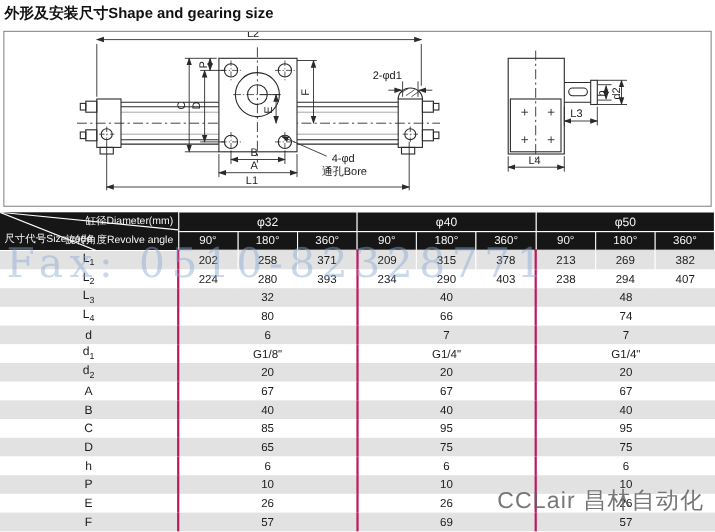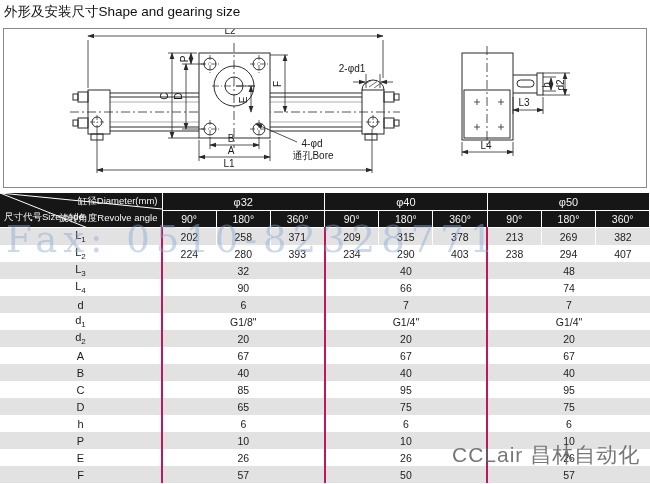--- a/index.html
+++ b/index.html
@@ -1,18 +1,18 @@
 <!DOCTYPE html>
 <html><head>
 <meta charset="utf-8">
 <style>
   html,body{margin:0;padding:0;background:#fff;}
   #page{position:relative;width:650px;height:484px;background:#fff;overflow:hidden;
         font-family:"Liberation Sans",sans-serif;color:#1c1c1c;}
-  #title{position:absolute;top:3px;left:4px;font-size:13.5px;font-weight:normal;color:#111;}
+  #title{position:absolute;top:3px;left:4px;font-size:13.5px;font-weight:bold;color:#111;}
   #drawing{position:absolute;top:28px;left:3px;width:642px;height:158px;border:1px solid #8a8a8a;background:#fff;}
   #drawing svg{display:block;}
   .wm{position:absolute;pointer-events:none;font-family:"DejaVu Serif",serif;white-space:nowrap;z-index:5;}
   #wm-tel{top:115px;left:8px;font-size:40px;letter-spacing:7px;color:rgba(137,168,212,0.6);}
   #wm-fax{top:218px;left:6px;font-size:37px;letter-spacing:6px;color:rgba(137,168,212,0.45);}
   #wm-brand{top:441px;left:452px;font-size:21px;letter-spacing:1px;
             font-family:"Liberation Sans",sans-serif;color:rgba(95,95,95,0.85);}
   
   #dims{position:absolute;top:192px;left:0;width:650px;border-collapse:collapse;table-layout:fixed;
         font-size:10.5px;}
@@ -201,21 +201,21 @@
           <td class="v">407</td>
         </tr>
         <tr>
           <td class="label">L<sub>3</sub></td>
           <td colspan="3" class="v gs">32</td>
           <td colspan="3" class="v gs">40</td>
           <td colspan="3" class="v gs">48</td>
         </tr>
         <tr>
           <td class="label">L<sub>4</sub></td>
-          <td colspan="3" class="v gs">90</td>
+          <td colspan="3" class="v gs">80</td>
           <td colspan="3" class="v gs">66</td>
           <td colspan="3" class="v gs">74</td>
         </tr>
         <tr>
           <td class="label">d</td>
           <td colspan="3" class="v gs">6</td>
           <td colspan="3" class="v gs">7</td>
           <td colspan="3" class="v gs">7</td>
         </tr>
         <tr>
@@ -268,21 +268,21 @@
         </tr>
         <tr>
           <td class="label">E</td>
           <td colspan="3" class="v gs">26</td>
           <td colspan="3" class="v gs">26</td>
           <td colspan="3" class="v gs">26</td>
         </tr>
         <tr>
           <td class="label">F</td>
           <td colspan="3" class="v gs">57</td>
-          <td colspan="3" class="v gs">50</td>
+          <td colspan="3" class="v gs">69</td>
           <td colspan="3" class="v gs">57</td>
         </tr>
       </tbody>
   </table>
 
   <div id="wm-fax" class="wm">Fax: 0510-82328771</div>
   <div id="wm-brand" class="wm">CCLair 昌林自动化</div>
 
 </div>
 

